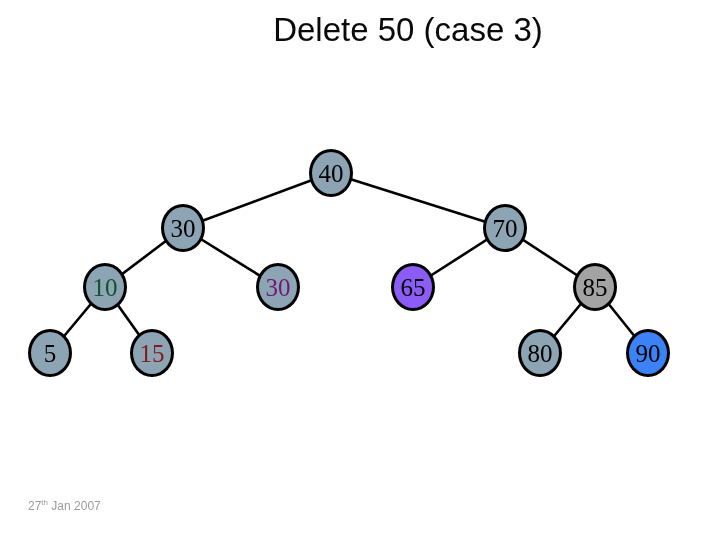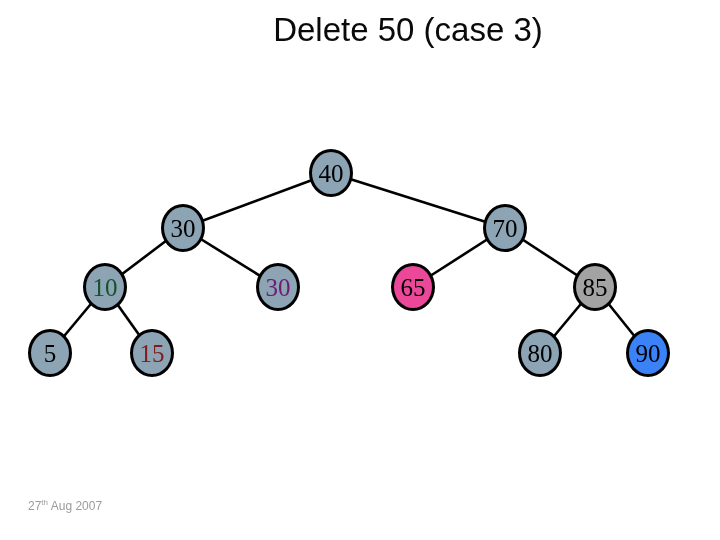--- a/index.html
+++ b/index.html
@@ -92,26 +92,26 @@
         <line x1="105" y1="287" x2="152" y2="353" stroke="#000000" stroke-width="2.6"></line>
         <line x1="595" y1="287" x2="540" y2="353" stroke="#000000" stroke-width="2.6"></line>
         <line x1="595" y1="287" x2="648" y2="353" stroke="#000000" stroke-width="2.6"></line>
       </svg>
     <div>
         <div class="node" style="left: 309px; top: 149px; background: rgb(140, 164, 180); border-color: rgb(0, 0, 0); color: rgb(0, 0, 0);">40</div>
         <div class="node" style="left: 161px; top: 204px; background: rgb(140, 164, 180); border-color: rgb(0, 0, 0); color: rgb(0, 0, 0);">30</div>
         <div class="node" style="left: 483px; top: 204px; background: rgb(140, 164, 180); border-color: rgb(0, 0, 0); color: rgb(0, 0, 0);">70</div>
         <div class="node" style="left: 83px; top: 263px; background: rgb(140, 164, 180); border-color: rgb(0, 0, 0); color: #14532d;">10</div>
         <div class="node" style="left: 256px; top: 263px; background: rgb(140, 164, 180); border-color: rgb(0, 0, 0); color: #701a75;">30</div>
-        <div class="node" style="left: 391px; top: 263px; background: #ec4899; border-color: rgb(0, 0, 0); color: rgb(0, 0, 0);">65</div>
+        <div class="node" style="left: 391px; top: 263px; background: #8b5cf6; border-color: rgb(0, 0, 0); color: rgb(0, 0, 0);">65</div>
         <div class="node" style="left: 573px; top: 263px; background: #a3a3a3; border-color: rgb(0, 0, 0); color: rgb(0, 0, 0); text-align: center;">85</div>
         <div class="node" style="left: 28px; top: 329px; background: rgb(140, 164, 180); border-color: rgb(0, 0, 0); color: rgb(0, 0, 0);">5</div>
         <div class="node" style="left: 130px; top: 329px; background: rgb(140, 164, 180); border-color: rgb(0, 0, 0); color: #7f1d1d;">15</div>
         <div class="node" style="left: 518px; top: 329px; background: rgb(140, 164, 180); border-color: rgb(0, 0, 0); color: rgb(0, 0, 0);">80</div>
         <div class="node" style="left: 626px; top: 329px; background: #3b82f6; border-color: rgb(0, 0, 0); color: rgb(0, 0, 0);">90</div>
       </div>
   </div>
 
   <div class="slide-footer">
-    <span>27</span><sup>th</sup><span> Aug 2007</span>
+    <span>27</span><sup>th</sup><span> Jan 2007</span>
   </div>
 
 </div>
 
 </body></html>

